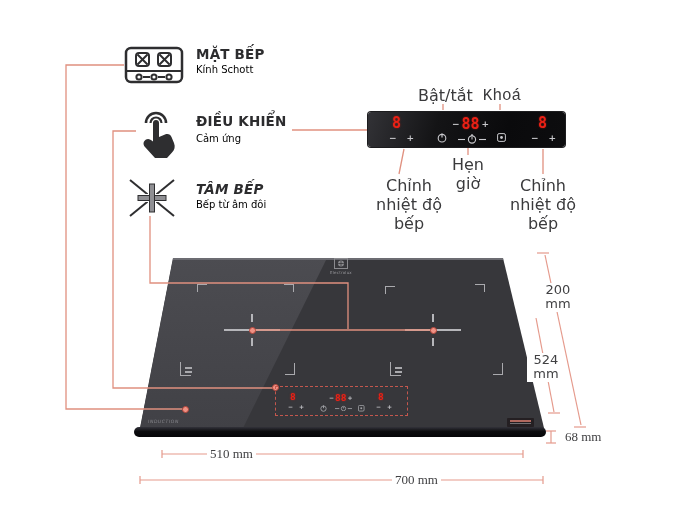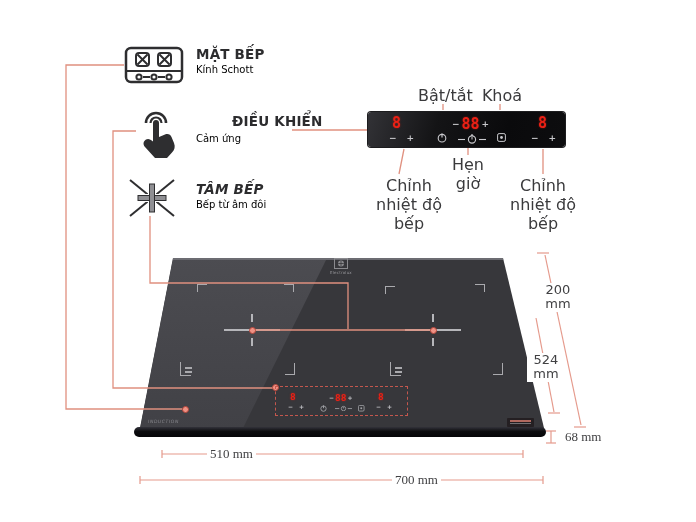--- a/index.html
+++ b/index.html
@@ -148,21 +148,21 @@
   </svg>
   <div class="abs feature-title" style="left:196px;top:46px;">MẶT BẾP</div>
   <div class="abs feature-sub" style="left:196px;top:64px;">Kính Schott</div>
 
   <svg class="abs" style="left:131px;top:108px;" width="50" height="52" viewBox="0 0 50 52">
     <path d="M15,15 a10,10 0 0 1 20,0" fill="none" stroke="#2e2e30" stroke-width="2.6"></path>
     <path d="M19.5,15 a5.5,5.5 0 0 1 11,0" fill="none" stroke="#2e2e30" stroke-width="2.2"></path>
     <path fill="#2e2e30" d="M22,15 a3,3 0 0 1 6,0 l0,14 6,-2.5 c3,-1.2 5.5,0 6.5,2.5 l2.5,6
       c1.5,3.8 .5,7 -2,9.5 L36,50 H24 L14,39 c-2.5,-3 -1.5,-6 1,-7.5 c2,-1.2 4.5,-.5 7,2 z"></path>
   </svg>
-  <div class="abs feature-title" style="left:196px;top:113px;margin-left:36px;">ĐIỀU KHIỂN</div>
+  <div class="abs feature-title" style="left:196px;top:113px;">ĐIỀU KHIỂN</div>
   <div class="abs feature-sub" style="left:196px;top:133px;">Cảm ứng</div>
 
   <svg class="abs" style="left:124px;top:176px;" width="56" height="44" viewBox="0 0 56 44">
     <g stroke="#2e2e30" stroke-width="2">
       <line x1="6" y1="4" x2="50" y2="40"></line>
         <line x1="50" y1="4" x2="6" y2="40"></line>
     </g>
     <g stroke="#ffffff" stroke-width="3" fill="#ffffff">
       <rect x="14" y="19.5" width="28" height="5"></rect>
         <rect x="25.5" y="8" width="5" height="28"></rect>
@@ -202,21 +202,21 @@
       <circle cx="4.5" cy="4.5" r="1.4" fill="#c9c9cd"></circle>
     </svg>
     <div class="abs digit" style="left:170px;top:4px;font-size:15px;">8</div>
     <div class="abs pm" style="left:163px;top:22px;font-size:9px;gap:10px;">
       <span>−</span>
       <span>+</span>
     </div>
   </div>
 
   <div class="abs callout" style="left:418px;top:87px;width:54px;">Bật/tắt</div>
-  <div class="abs callout" style="left:479px;top:87px;width:46px;">Khoá</div>
+  <div class="abs callout" style="left:479px;top:87px;width:46px;font-family:Liberation Mono, monospace;">Khoá</div>
   <div class="abs callout" style="left:440px;top:156px;width:56px;">Hẹn giờ</div>
   <div class="abs callout" style="left:369px;top:177px;width:80px;">Chỉnh nhiệt độ bếp</div>
   <div class="abs callout" style="left:503px;top:177px;width:80px;">Chỉnh nhiệt độ bếp</div>
 
   <div class="abs panel">
     <div class="abs digit" style="left:14px;top:5px;font-size:9.5px;">8</div>
     <div class="abs pm" style="left:12px;top:17px;font-size:6px;gap:6px;">
       <span>−</span>
       <span>+</span>
     </div>

